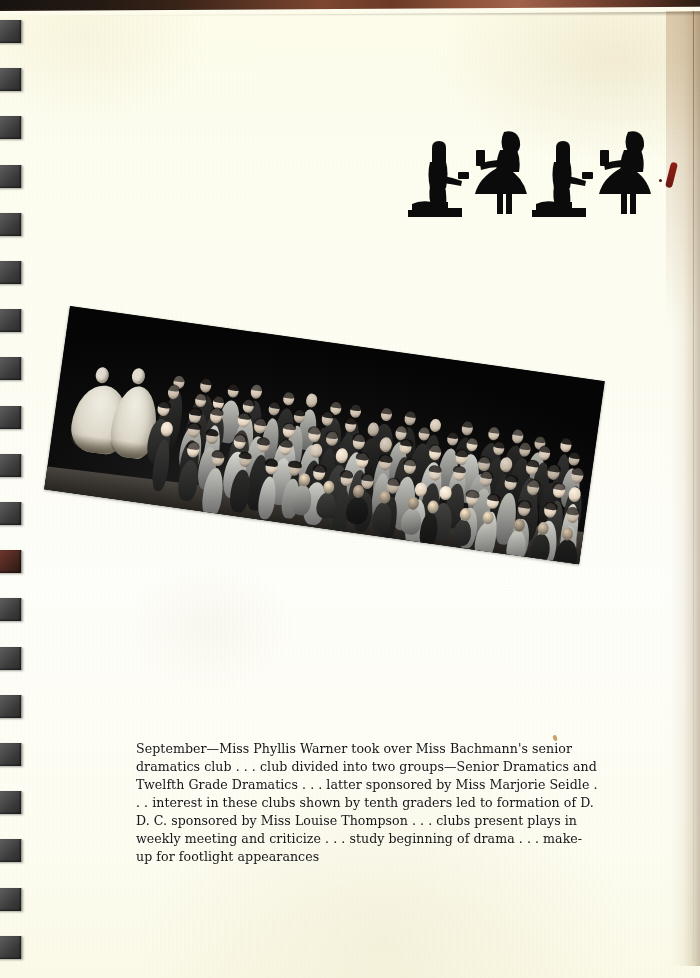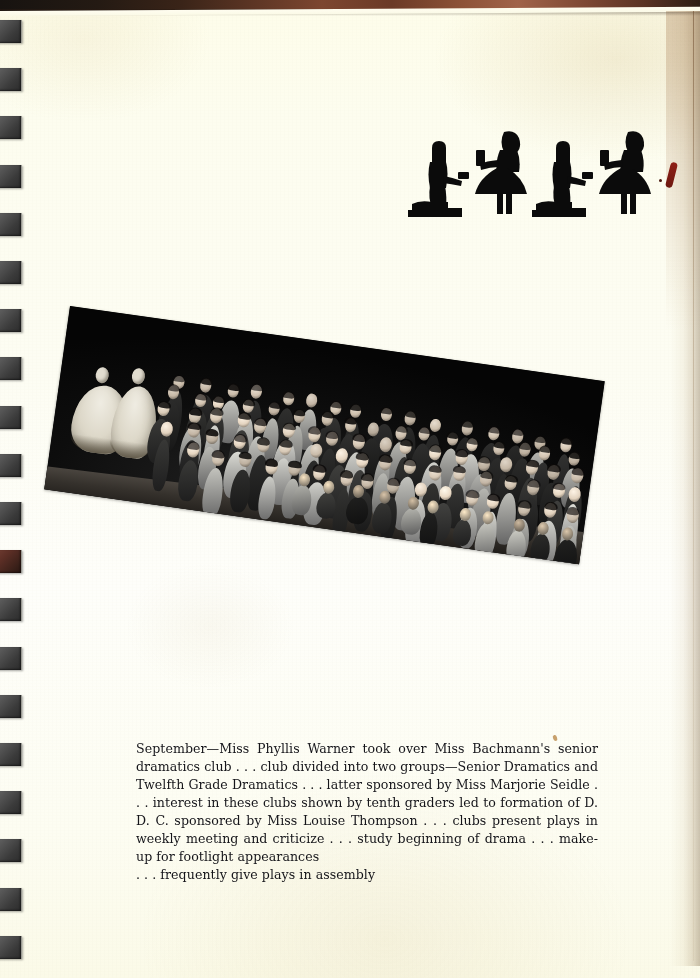--- a/index.html
+++ b/index.html
@@ -625,16 +625,15 @@
           <div class="head" style="left: 519.483px; top: 150.091px; width: 11px; height: 13px; background: radial-gradient(circle at 38% 32%, rgb(219, 199, 171), rgb(84, 80, 72));"></div>
         </div>
     </div>
   </div>
 
 
   <div class="speck"></div>
 
   <div class="copy">
     <p>September—Miss Phyllis Warner took over Miss Bachmann's senior dramatics club . . . club divided into two groups—Senior Dramatics and Twelfth Grade Dramatics . . . latter sponsored by Miss Marjorie Seidle . . . interest in these clubs shown by tenth graders led to formation of D. D. C. sponsored by Miss Louise Thompson . . . clubs present plays in weekly meeting and criticize . . . study beginning of drama . . . make-up for footlight appearances</p>
-    <p>. . . frequently give plays in assembly</p>
   </div>
 
 </div>
 
 </body></html>

